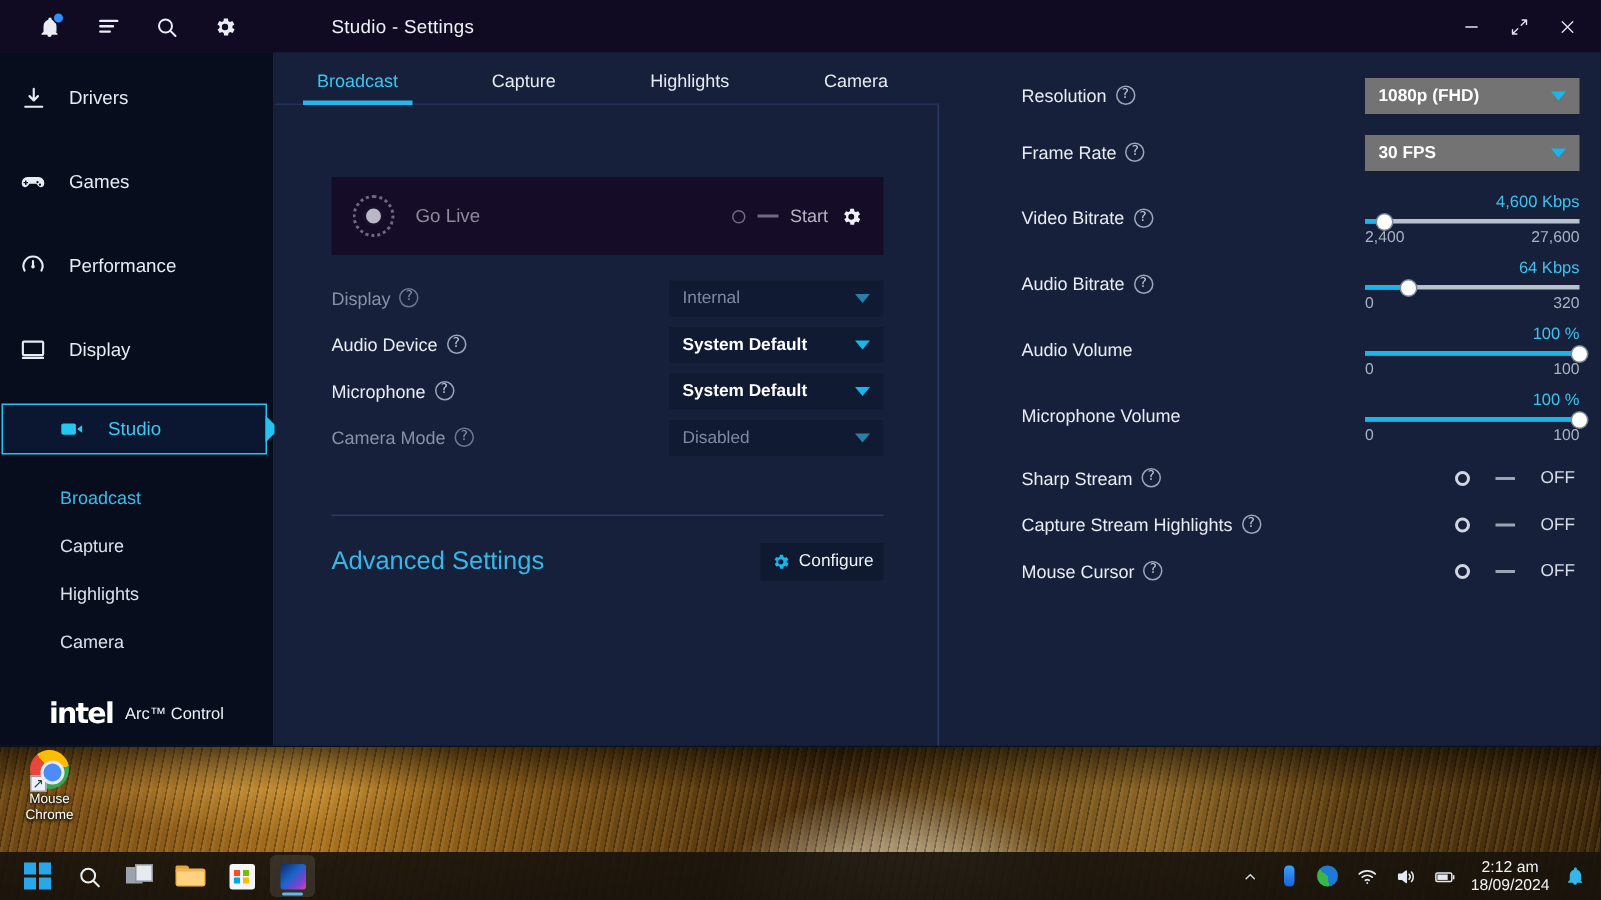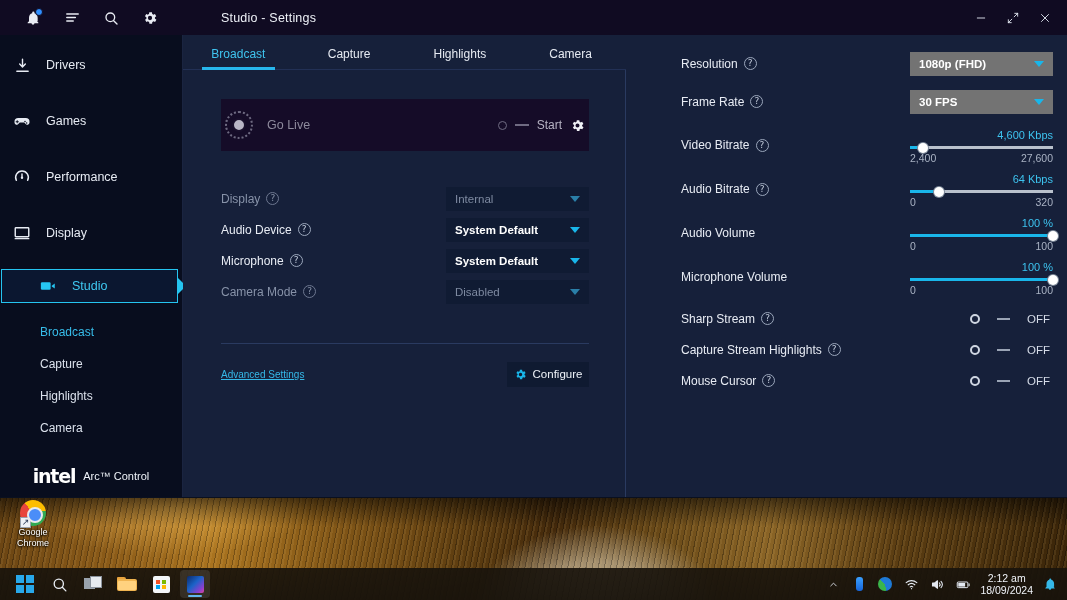--- a/index.html
+++ b/index.html
@@ -153,22 +153,22 @@
     height: 3px; background: #27b6ec;
   }
   #leftpane {
     position: absolute; left: 0; top: 35px; width: 443px; bottom: 0;
     border-right: 1px solid #2a3a60;
   }
   #rightpane { position: absolute; left: 444px; top: 0; right: 0; bottom: 0; }
 
   
   #golive {
-    position: absolute; left: 38px; top: 29px; width: 368px; height: 52px;
-    background: #150c28; display: flex; align-items: center; padding: 0 4px;
+    position: absolute; left: 38px; top: 48px; width: 368px; height: 52px;
+    background: #150c28; display: flex; align-items: center; padding: 0 14px;
   }
   #golive .dot {
     width: 28px; height: 28px; border-radius: 50%;
     border: 2px dotted #6d6980;
     display: flex; align-items: center; justify-content: center;
   }
   #golive .dot i {
     width: 14px; height: 14px; border-radius: 50%; background: #b9b6c6;
     border: 2px solid #19102c; display: block;
   }
@@ -202,21 +202,21 @@
   .caret { margin-left: auto; width: 0; height: 0;
     border-left: 5px solid transparent; border-right: 5px solid transparent;
     border-top: 6px solid #19b6ea; }
   .dd.disabled .caret { border-top-color: #2a7fa8; }
 
   #divider-l { position: absolute; left: 38px; top: 273px; width: 368px; height: 1px; background: #2a3a60; }
   #advrow {
     position: absolute; left: 38px; top: 290px; width: 368px; height: 28px;
     display: flex; align-items: center;
   }
-  #advrow .link { color: #35b8e8; font-size: 10px; cursor: pointer; text-decoration: underline; }
+  #advrow .link { color: #35b8e8; font-size: 17px; cursor: pointer; }
   #configure {
     margin-left: auto; width: 82px; height: 25px; background: #0f1a31;
     display: flex; align-items: center; justify-content: center; gap: 6px;
     color: #eef2f8; font-size: 11.5px; cursor: pointer;
   }
 
   
   #rightrows { position: absolute; left: 36px; top: 13px; right: 14px; }
   .rrow { display: flex; align-items: center; min-height: 31px; margin-left: 18px; }
   .rlbl { font-size: 12px; color: #e8ecf4; display: flex; align-items: center; gap: 6px; width: 210px; }
@@ -265,21 +265,21 @@
 <body>
 
 <div id="desktop">
   <div id="wallpaper"></div>
 
   <div id="desk-icon">
     <div class="chrome">
       <span class="shortcut">↗</span>
     </div>
     <div class="dlabel">
-      <span>Google</span><br>
+      <span>Mouse</span><br>
       <span>Chrome</span>
     </div>
   </div>
 </div>
 
 <div id="app">
 
   <div id="titlebar">
     <div class="left-icons">
       <div class="ticon">

